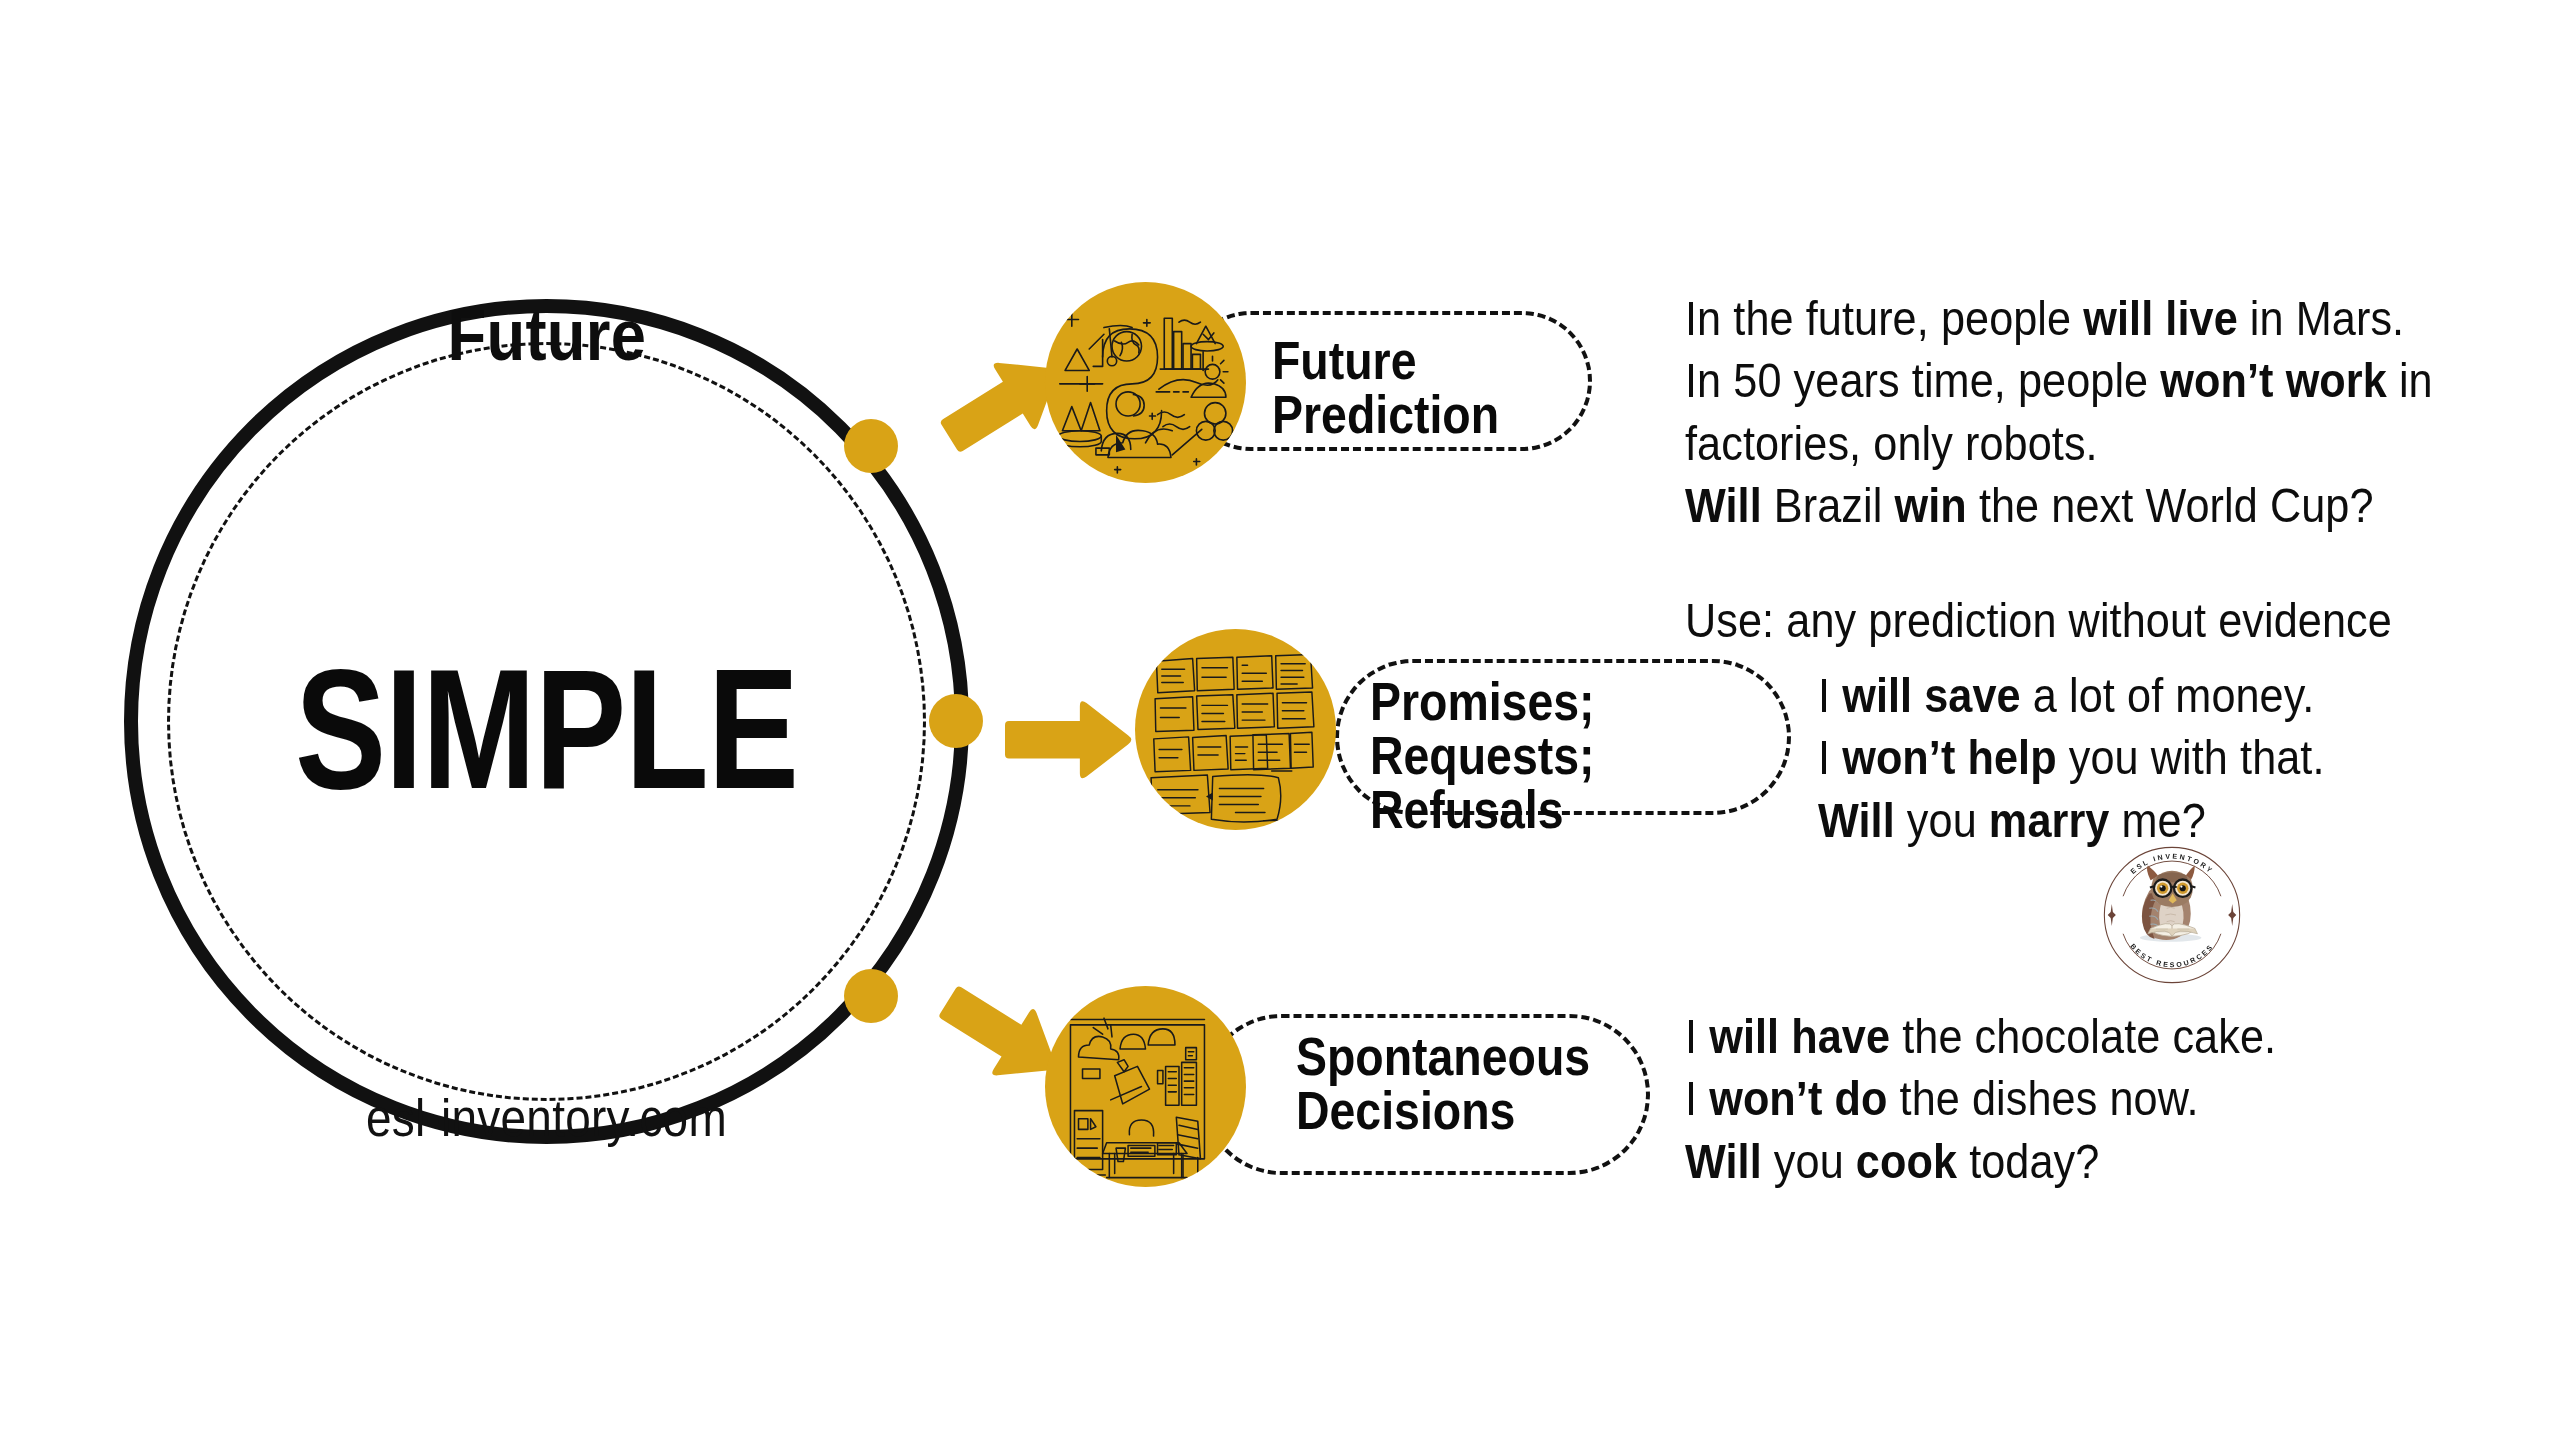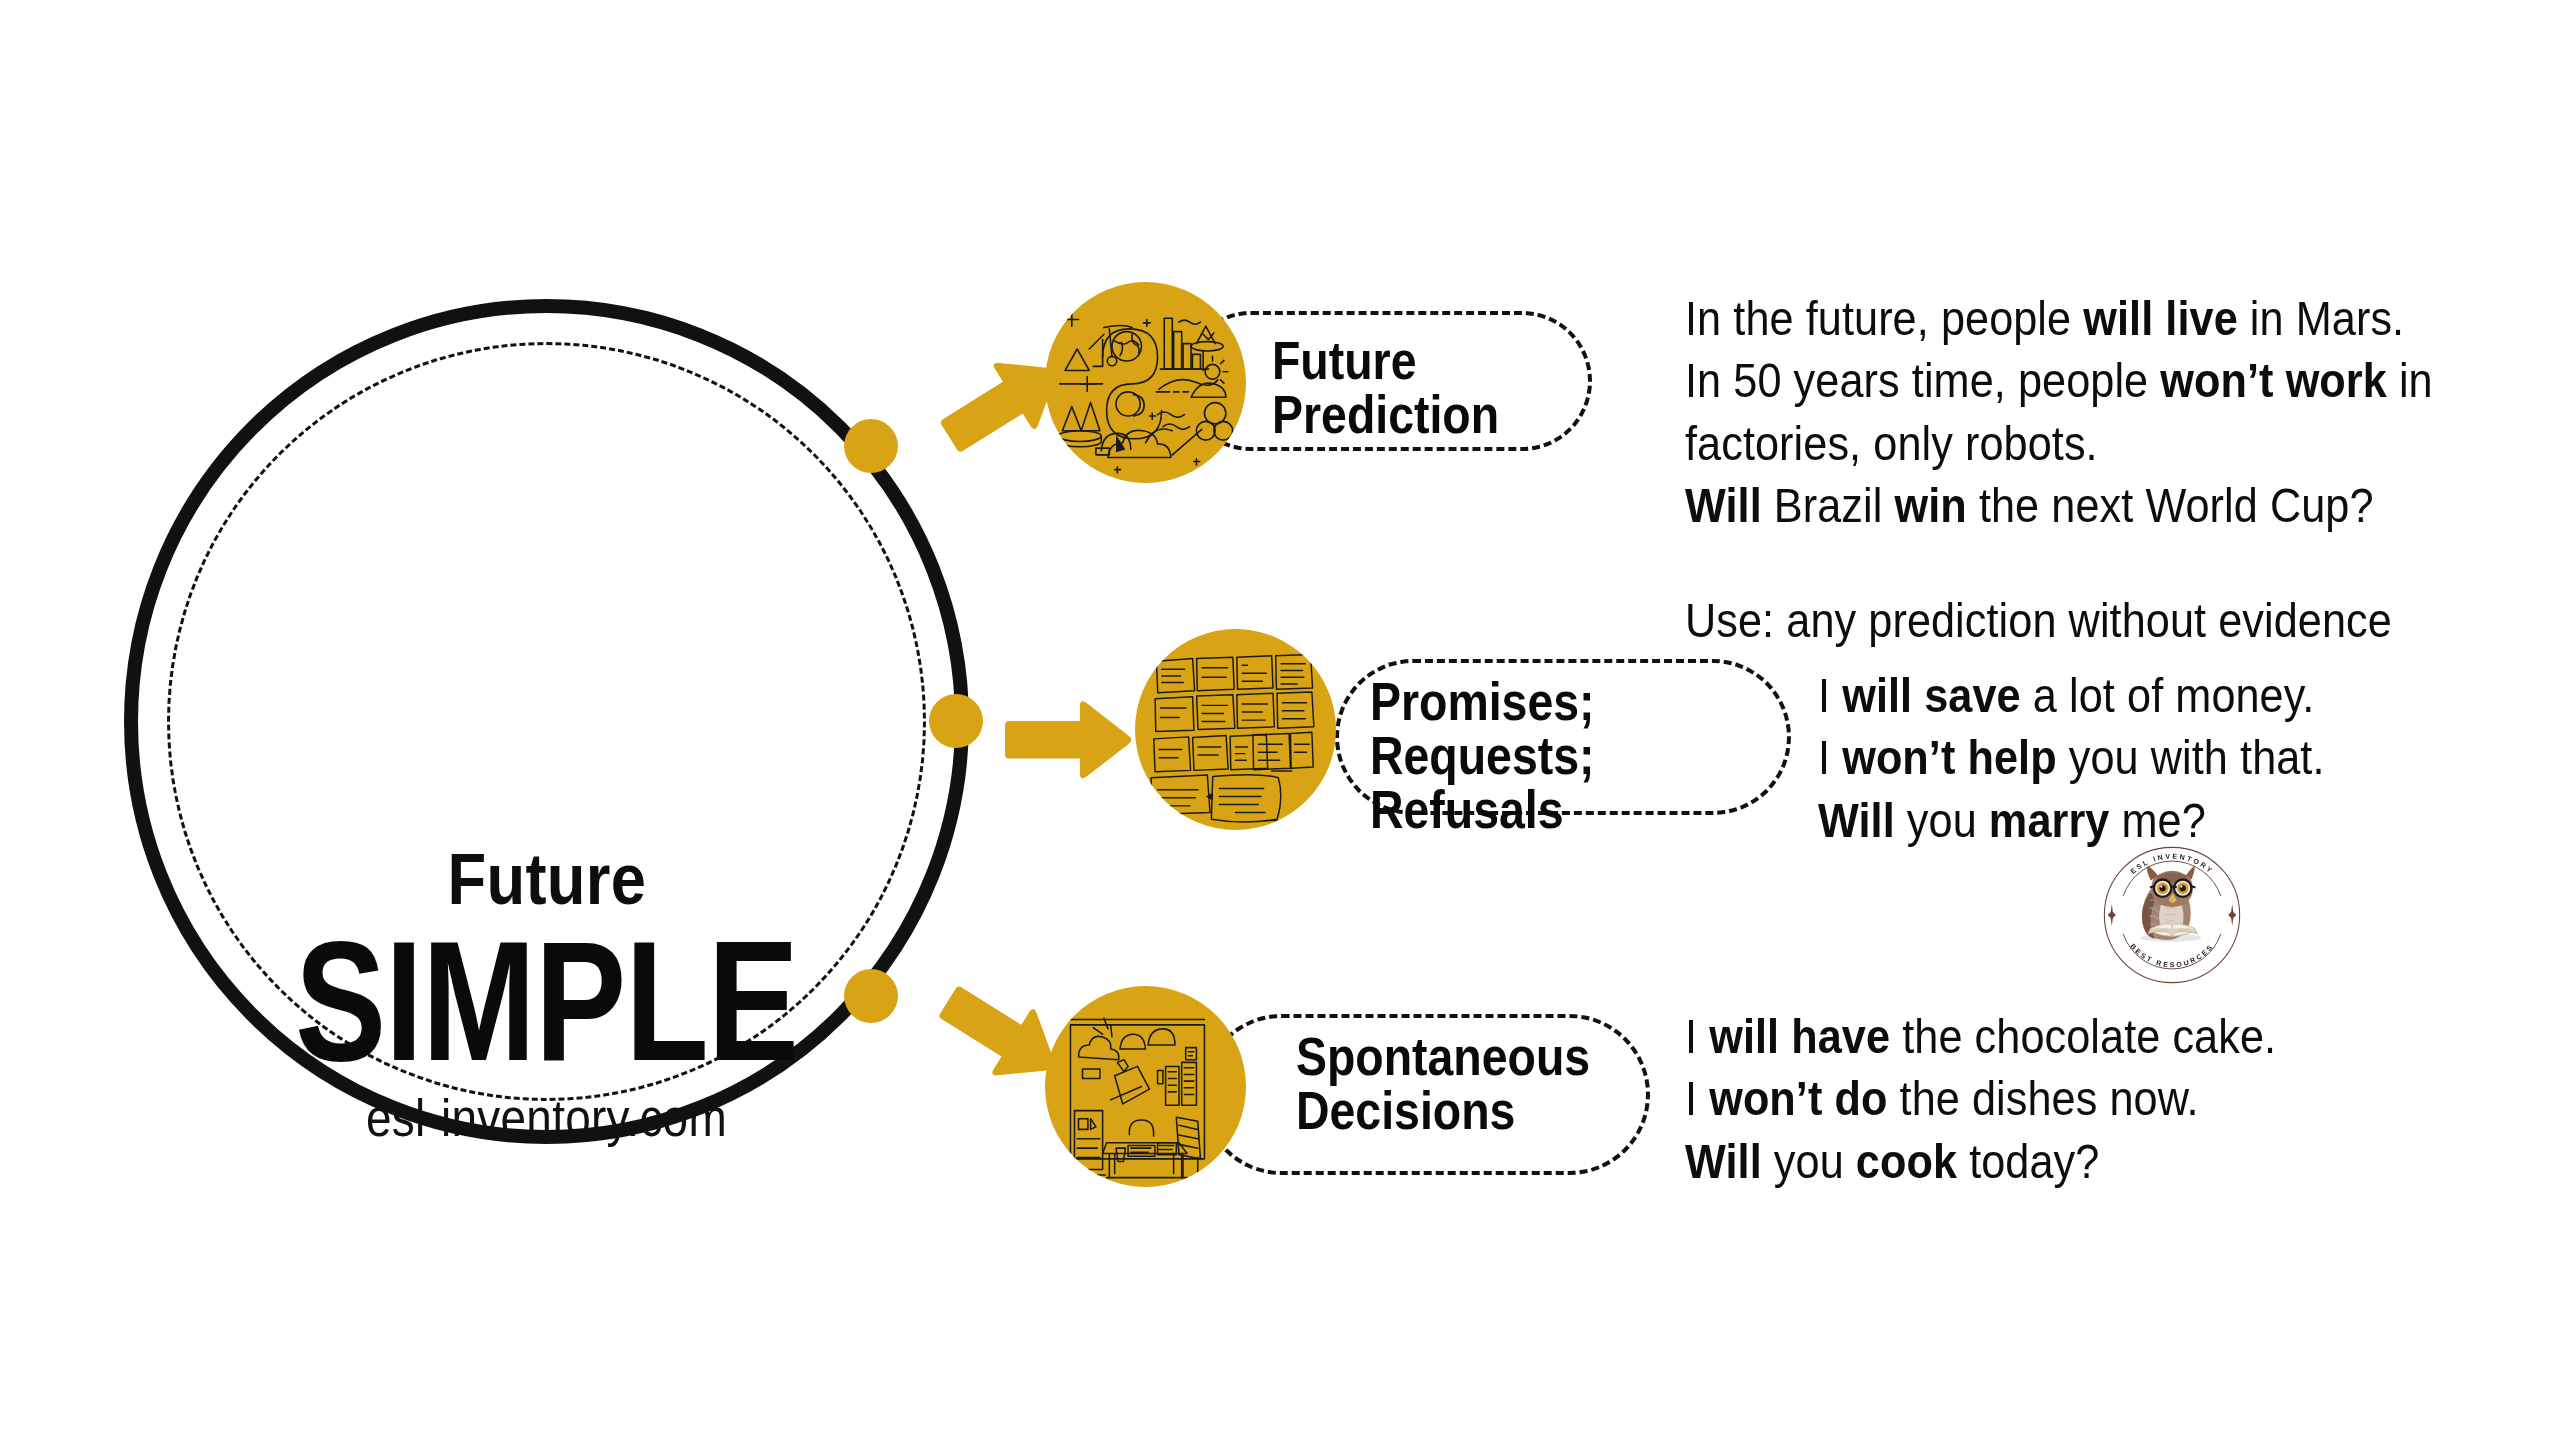--- a/index.html
+++ b/index.html
@@ -8,21 +8,21 @@
   #stage{position:relative;width:2576px;height:1449px;background:#ffffff;}
 
   
   .hub{position:absolute;left:124px;top:299px;width:845px;height:845px;}
   .hub-ring{position:absolute;inset:0;border-radius:50%;
             border:14px solid #111111;box-sizing:border-box;}
   .hub-dash{position:absolute;left:43px;top:43px;width:759px;height:759px;
             border-radius:50%;border:3.4px dashed #111111;box-sizing:border-box;}
   .hub-text{position:absolute;left:0;top:0;width:100%;height:100%;
             display:flex;flex-direction:column;align-items:center;
-            justify-content:flex-end;}
+            justify-content:space-between;}
   .hub-kicker{font-size:72px;font-weight:bold;letter-spacing:0.3px;
               color:#0d0d0d;line-height:1;transform:scaleX(.88);
               margin-bottom:4px;}
   .hub-main{font-size:171px;font-weight:bold;color:#0a0a0a;line-height:.96;
             letter-spacing:-1.3px;transform:scaleX(.80);}
   .hub-url{font-size:51px;color:#111;line-height:1;margin-top:9.4px;
            transform:scaleX(.90);letter-spacing:0.3px;}
 
   
   .dot{position:absolute;width:54px;height:54px;border-radius:50%;

